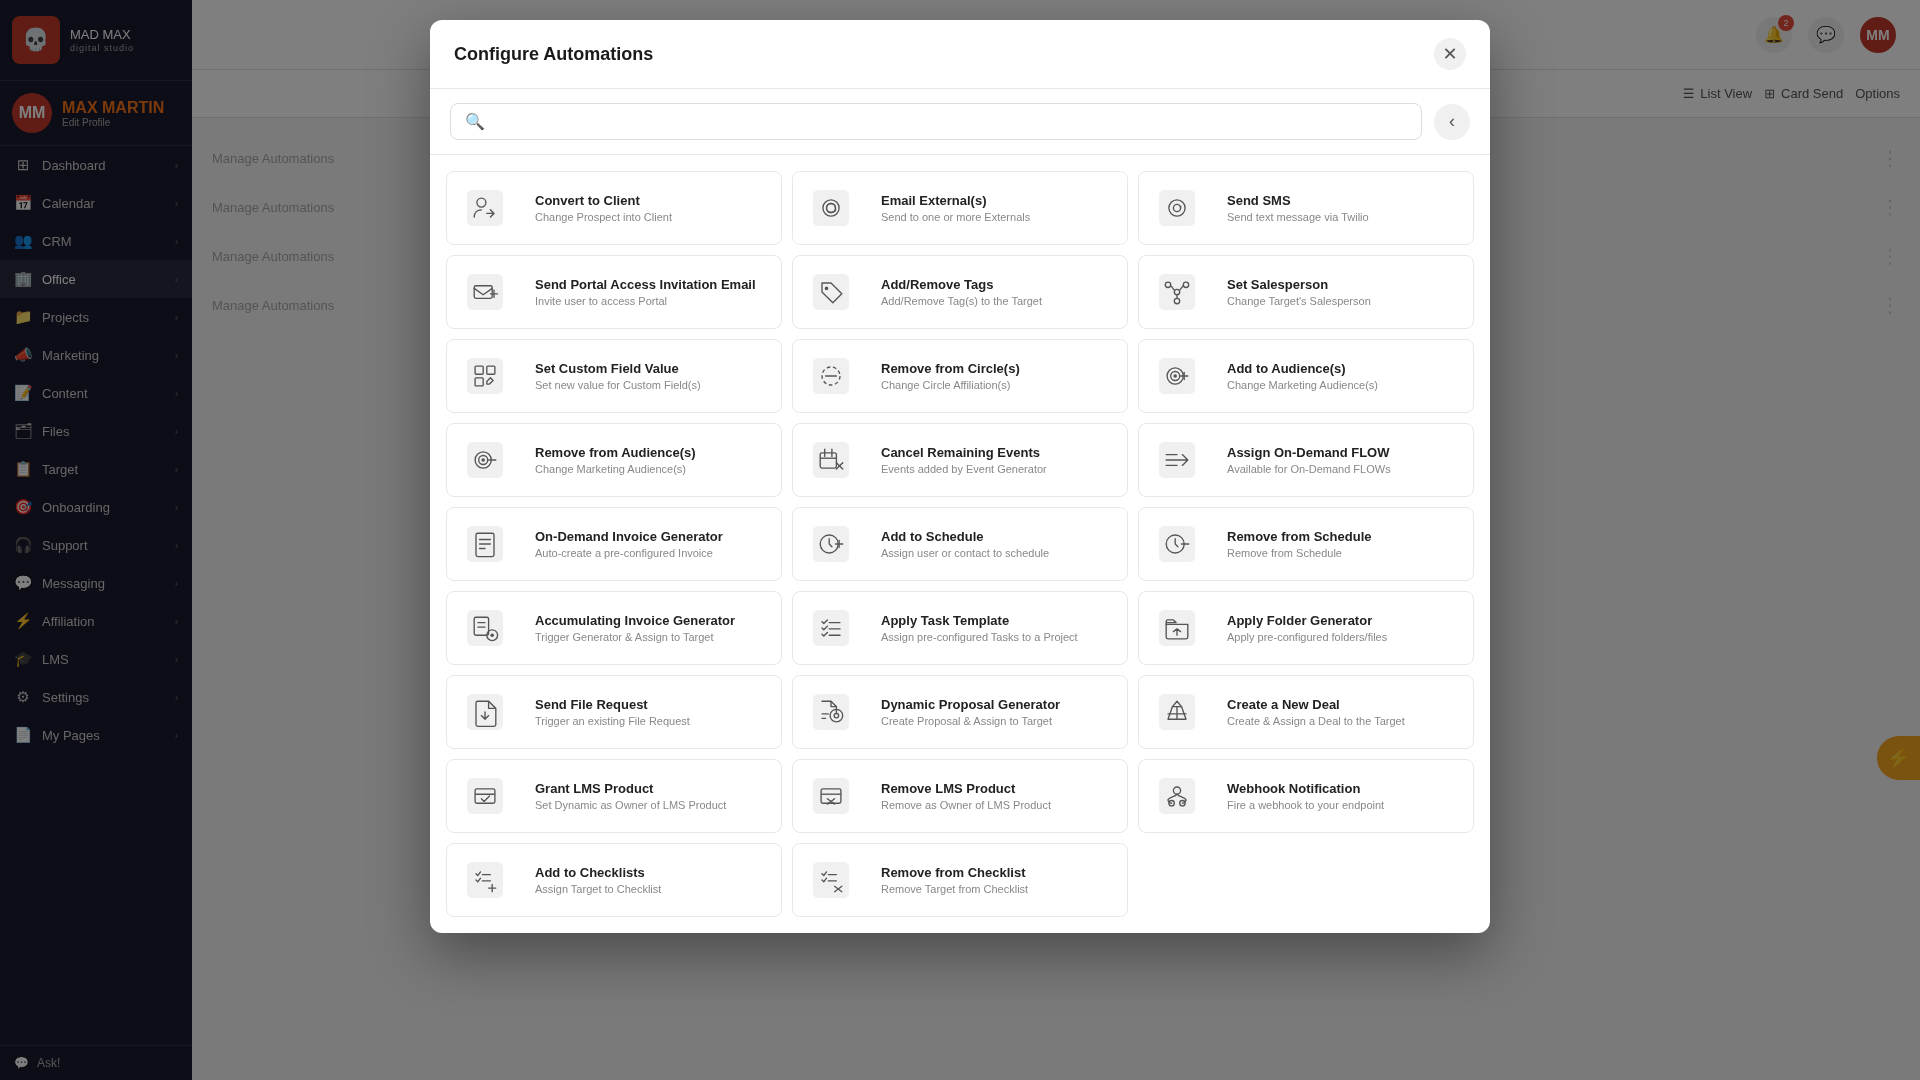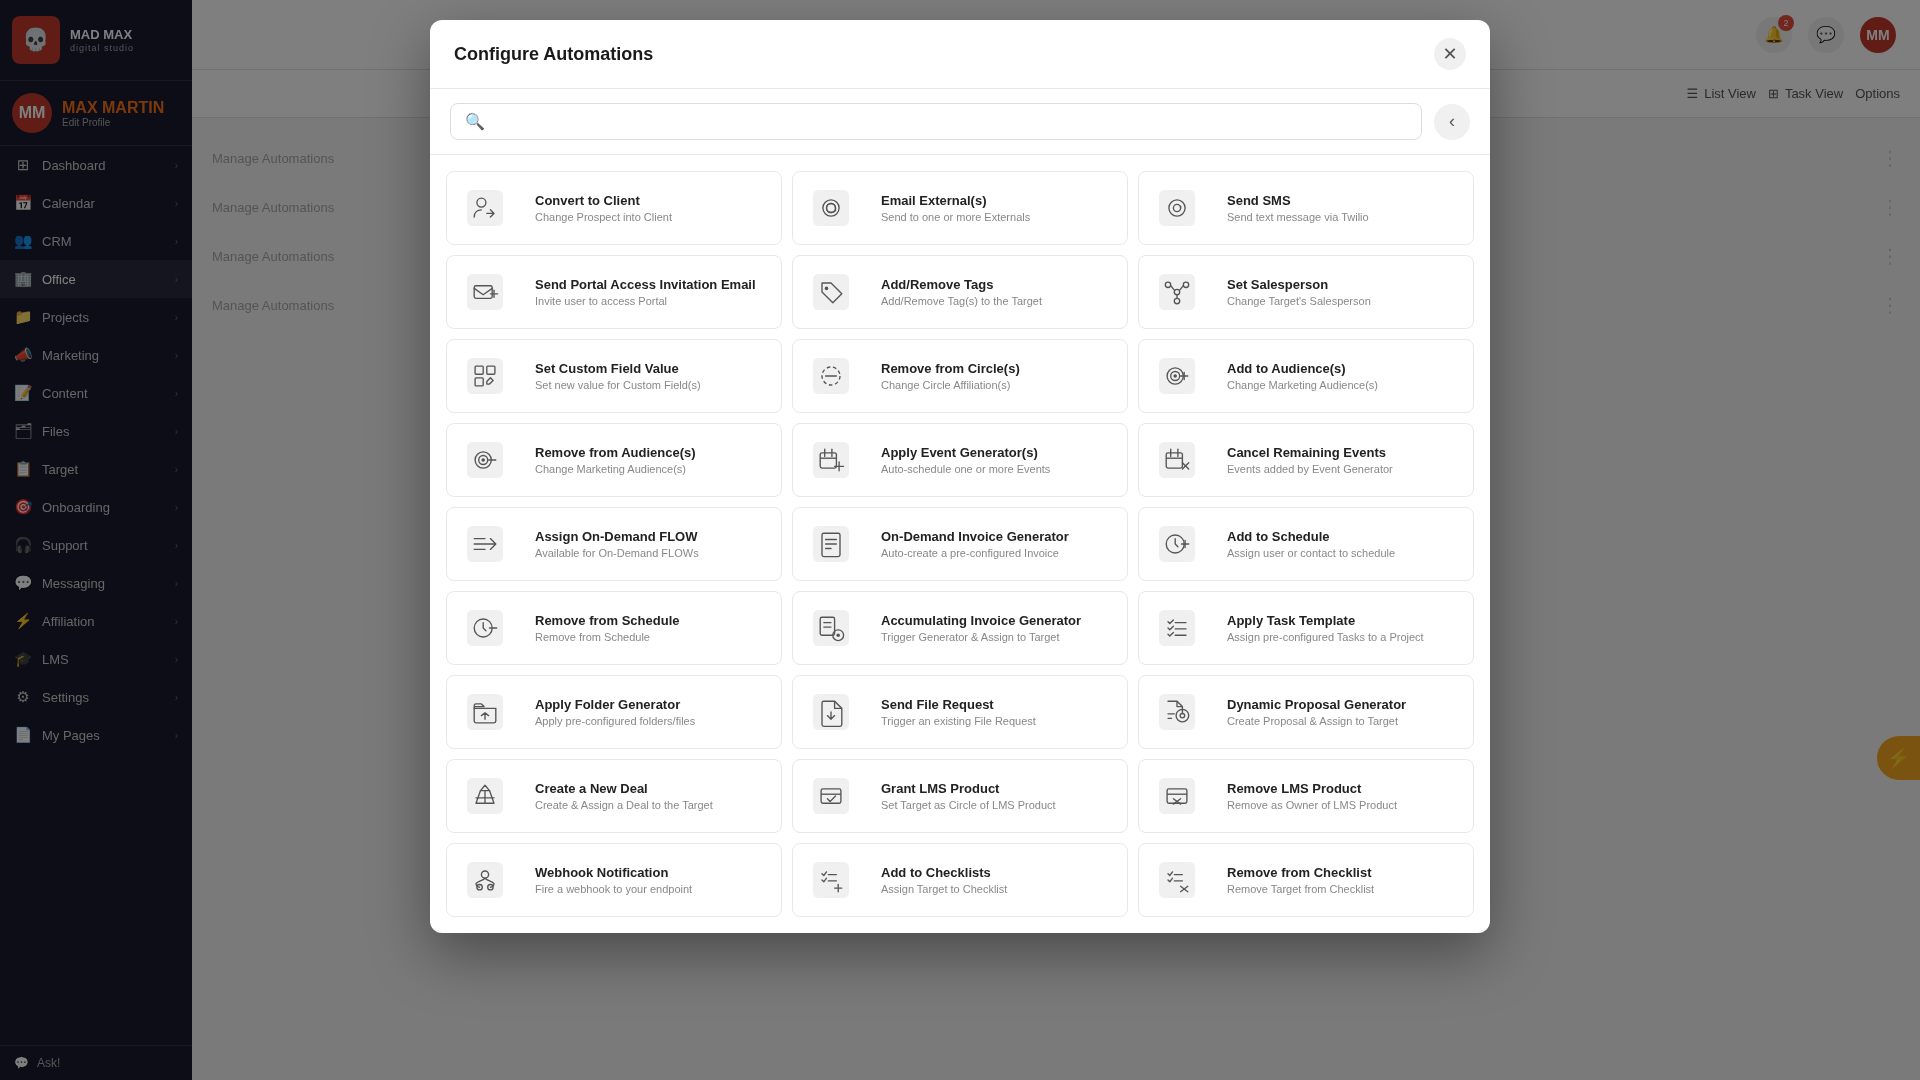--- a/index.html
+++ b/index.html
@@ -40,21 +40,21 @@
       align-items: center;
       justify-content: center;
       font-size: 22px;
       margin-right: 10px;
       flex-shrink: 0;
     }
 
     .logo-text {
       color: white;
       font-size: 13px;
-      font-weight: 700;
+      font-weight: 400;
       line-height: 1.2;
     }
 
     .logo-sub {
       color: #aaa;
       font-size: 9px;
       font-weight: 400;
       text-transform: lowercase;
       letter-spacing: 1px;
     }
@@ -511,21 +511,21 @@
 </div>
 
 <div class="main-content">
   <div style="padding: 16px 20px; display:flex; justify-content:flex-end; align-items:center; gap:12px; border-bottom:1px solid #e0e0e0; background:white;">
     <div style="display:flex;align-items:center;gap:6px;color:#555;font-size:13px;cursor:pointer;">
       <span>☰</span>
       <span>List View</span>
     </div>
     <div style="display:flex;align-items:center;gap:6px;color:#555;font-size:13px;cursor:pointer;">
       <span>⊞</span>
-      <span>Task View</span>
+      <span>Card Send</span>
     </div>
     <span style="color:#555;font-size:13px;cursor:pointer;">Options</span>
   </div>
   <div style="padding:16px 20px; opacity:0.4;">
     <div style="display:flex;align-items:center;justify-content:space-between;padding:12px 0;border-bottom:1px solid #eee;">
       <span style="font-size:13px;color:#333;">Manage Automations</span>
       <span style="font-size:20px;color:#999;cursor:pointer;">⋮</span>
     </div>
     <div style="display:flex;align-items:center;justify-content:space-between;padding:12px 0;border-bottom:1px solid #eee;">
       <span style="font-size:13px;color:#333;">Manage Automations</span>
@@ -708,37 +708,20 @@
     </div>
   </div>
           <div class="card">
     <div class="card-icon">
       <svg viewBox="0 0 40 40" fill="none" xmlns="http://www.w3.org/2000/svg">
     <rect width="40" height="40" rx="6" fill="#f0f0f0"></rect>
     <rect x="8" y="12" width="18" height="17" rx="2" stroke="#555" stroke-width="1.5" fill="none"></rect>
     <line x1="8" y1="18" x2="26" y2="18" stroke="#555" stroke-width="1.5"></line>
     <line x1="13" y1="8" x2="13" y2="16" stroke="#555" stroke-width="1.5" stroke-linecap="round"></line>
     <line x1="21" y1="8" x2="21" y2="16" stroke="#555" stroke-width="1.5" stroke-linecap="round"></line>
-    <line x1="29" y1="22" x2="29" y2="32" stroke="#555" stroke-width="1.5" stroke-linecap="round"></line>
-    <line x1="24" y1="27" x2="34" y2="27" stroke="#555" stroke-width="1.5" stroke-linecap="round"></line>
-  </svg>
-    </div>
-    <div class="card-text">
-      <div class="card-title">Apply Event Generator(s)</div>
-      <div class="card-desc">Auto-schedule one or more Events</div>
-    </div>
-  </div>
-          <div class="card">
-    <div class="card-icon">
-      <svg viewBox="0 0 40 40" fill="none" xmlns="http://www.w3.org/2000/svg">
-    <rect width="40" height="40" rx="6" fill="#f0f0f0"></rect>
-    <rect x="8" y="12" width="18" height="17" rx="2" stroke="#555" stroke-width="1.5" fill="none"></rect>
-    <line x1="8" y1="18" x2="26" y2="18" stroke="#555" stroke-width="1.5"></line>
-    <line x1="13" y1="8" x2="13" y2="16" stroke="#555" stroke-width="1.5" stroke-linecap="round"></line>
-    <line x1="21" y1="8" x2="21" y2="16" stroke="#555" stroke-width="1.5" stroke-linecap="round"></line>
     <line x1="26" y1="23" x2="33" y2="30" stroke="#555" stroke-width="1.5" stroke-linecap="round"></line>
     <line x1="33" y1="23" x2="26" y2="30" stroke="#555" stroke-width="1.5" stroke-linecap="round"></line>
   </svg>
     </div>
     <div class="card-text">
       <div class="card-title">Cancel Remaining Events</div>
       <div class="card-desc">Events added by Event Generator</div>
     </div>
   </div>
           <div class="card">
@@ -895,21 +878,21 @@
     <div class="card-icon">
       <svg viewBox="0 0 40 40" fill="none" xmlns="http://www.w3.org/2000/svg">
     <rect width="40" height="40" rx="6" fill="#f0f0f0"></rect>
     <rect x="9" y="12" width="22" height="16" rx="2" stroke="#555" stroke-width="1.5" fill="none"></rect>
     <line x1="9" y1="18" x2="31" y2="18" stroke="#555" stroke-width="1.5"></line>
     <path d="M16 23l3 3 6-6" stroke="#555" stroke-width="1.5" stroke-linecap="round" stroke-linejoin="round" fill="none"></path>
   </svg>
     </div>
     <div class="card-text">
       <div class="card-title">Grant LMS Product</div>
-      <div class="card-desc">Set Target as Circle of LMS Product</div>
+      <div class="card-desc">Set Dynamic as Owner of LMS Product</div>
     </div>
   </div>
           <div class="card">
     <div class="card-icon">
       <svg viewBox="0 0 40 40" fill="none" xmlns="http://www.w3.org/2000/svg">
     <rect width="40" height="40" rx="6" fill="#f0f0f0"></rect>
     <rect x="9" y="12" width="22" height="16" rx="2" stroke="#555" stroke-width="1.5" fill="none"></rect>
     <line x1="9" y1="18" x2="31" y2="18" stroke="#555" stroke-width="1.5"></line>
     <line x1="16" y1="23" x2="24" y2="29" stroke="#555" stroke-width="1.5" stroke-linecap="round"></line>
     <line x1="24" y1="23" x2="16" y2="29" stroke="#555" stroke-width="1.5" stroke-linecap="round"></line>

